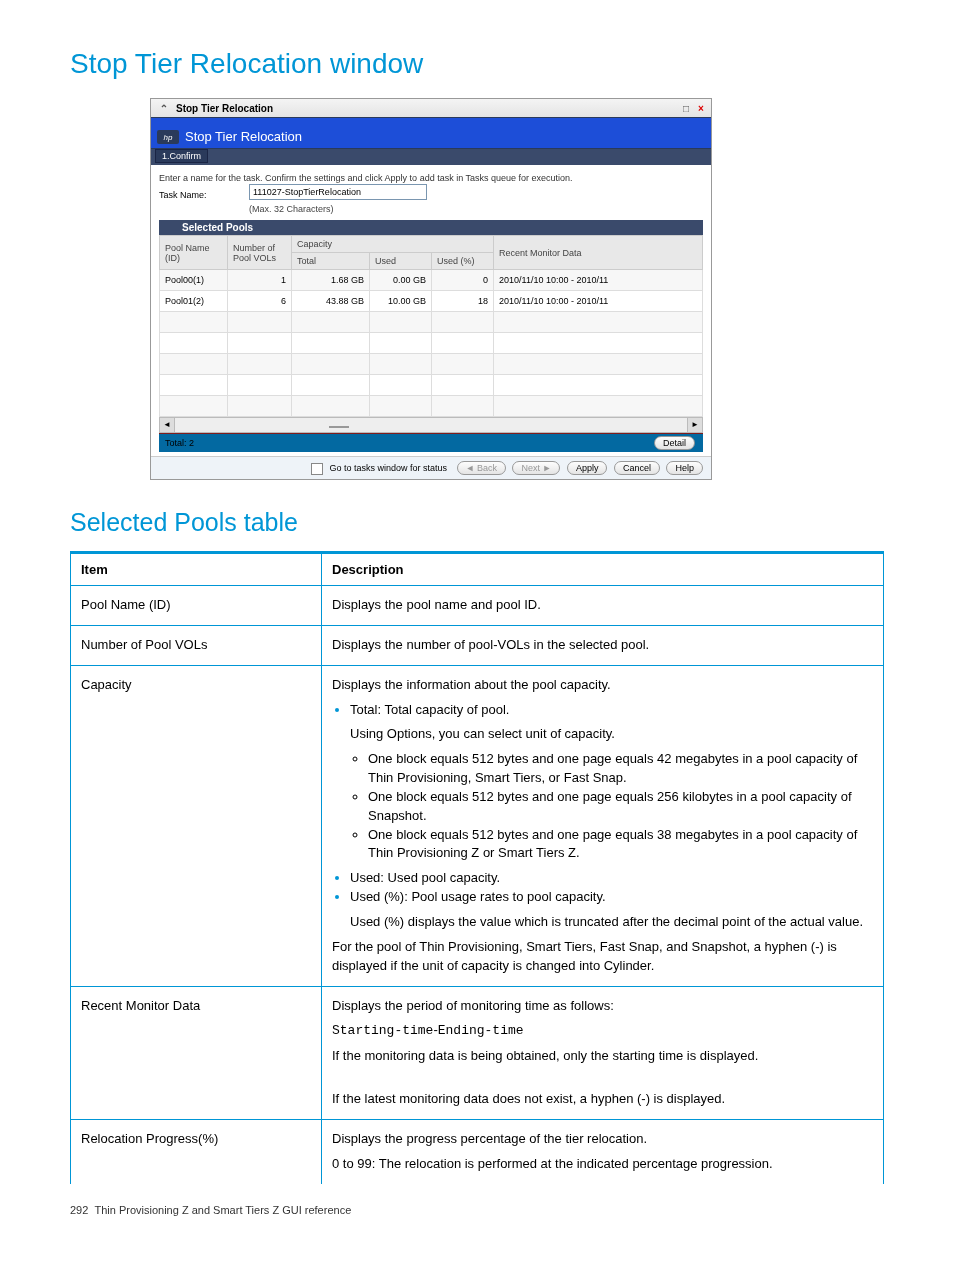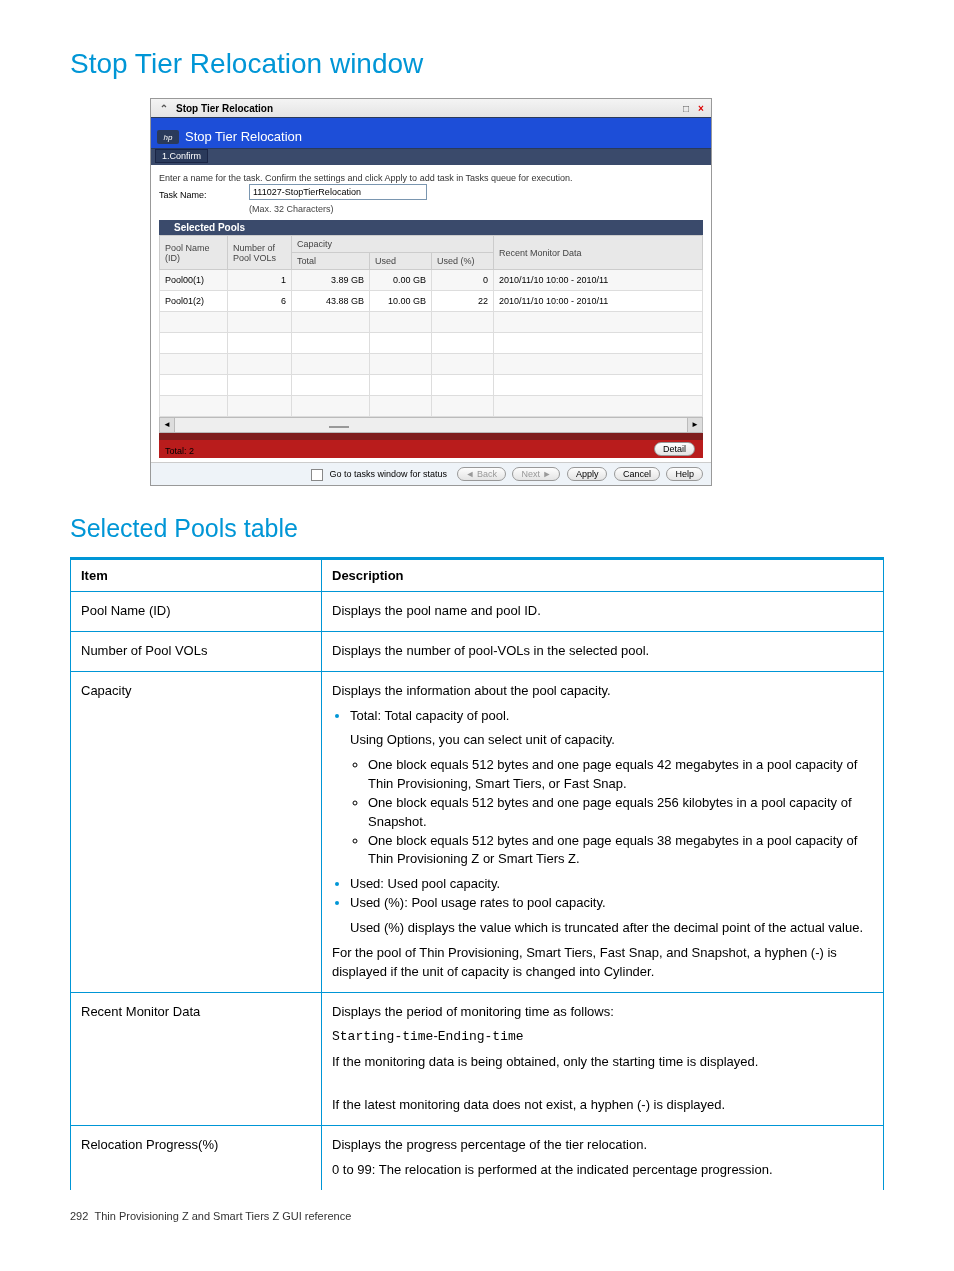--- a/index.html
+++ b/index.html
@@ -14,32 +14,32 @@
   .hdr{background:#1d4ed8;color:#fff;display:flex;align-items:flex-end;height:22px;padding:4px 6px;border-top:1px solid #2a3a5b;border-bottom:1px solid #2a3a5b;font-size:13px}
   .hpico{display:inline-flex;align-items:center;justify-content:center;width:22px;height:14px;background:#2a3a5b;border-radius:2px;margin-right:6px;font-size:8px;font-style:italic}
   .tabrow{background:#3a4a6b;height:16px;padding-left:4px}
   .tab{display:inline-block;background:#2a3a5b;color:#fff;font-size:9px;padding:1px 6px;border:1px solid #1a2545}
   .body{background:#fff;padding:8px 8px 4px 8px}
   .inst{font-size:9px;color:#333;margin-bottom:1px}
   .lnrow{display:flex;align-items:flex-end;gap:20px;font-size:9px;margin-bottom:4px}
   .ln-lab{width:70px;padding-top:2px}
   .tn-in{width:170px;height:14px;border:1px solid #7a96b0;font-size:9px;padding:0 3px}
   .hint{font-size:9px;color:#444;margin-left:90px}
-  .sect{background:#3a4a6b;color:#fff;font-size:10px;font-weight:bold;padding:2px 15px;margin-top:6px}
+  .sect{background:#3a4a6b;color:#fff;font-size:10px;font-weight:bold;padding:2px 23px;margin-top:6px}
   .dtbl{width:100%;border-collapse:collapse;font-size:9px;table-layout:fixed}
   .dtbl th{background:#e8e8e8;border:1px solid #ccc;padding:3px 5px;font-weight:normal;color:#444;text-align:left}
   .dtbl td{border:1px solid #ddd;padding:3px 5px;height:14px}
   .dtbl tbody tr:nth-child(odd){background:#f7f7f7}
   .tr-r{text-align:right}
   .hsb{display:flex;align-items:center;height:14px;background:#eee;border:1px solid #bbb}
   .hsb .ar{width:14px;text-align:center;background:#ddd;border-right:1px solid #bbb;font-size:8px;line-height:14px}
   .hsb .ar2{border-left:1px solid #bbb;border-right:0}
   .hsb .trk{flex:1;position:relative}
   .hsb .tmb{position:absolute;left:30%;width:18px;top:1px;bottom:1px;background:#ccc;border:1px solid #999}
-  .ftr{display:flex;align-items:flex-end;background:#b91c1c;border-top:7px solid #7f1d1d;font-size:9px;padding:2px 6px}
+  .ftr{display:flex;align-items:center;background:#0369a1;border-top:1px solid #7f1d1d;font-size:9px;padding:2px 6px}
   .btn{display:inline-block;border:1px solid #999;background:linear-gradient(#fdfdfd,#e4e4e4);padding:1px 8px;font-size:9px;border-radius:7px;margin:0 2px}
   .btn.dis{color:#999}
   .btbar{background:#eef3f8;border-top:1px solid #ccc;padding:4px 6px;text-align:right;font-size:9px}
   .cbx{display:inline-block;width:10px;height:10px;border:1px solid #888;background:#fff;vertical-align:middle;margin-right:4px}
   .rt{border-collapse:collapse;width:100%;margin-top:4px}
   .rt th{background:#fff;border:1px solid #0096d6;border-top:3px solid #0096d6;padding:8px 10px;text-align:left;font-weight:bold;font-size:13px}
   .rt td{border:1px solid #0096d6;padding:10px;vertical-align:top;font-size:13px;line-height:1.45}
   .rt td:first-child{width:230px}
   .rt ul{margin:6px 0;padding-left:18px}
   .rt ul.b>li::marker{color:#0096d6}
@@ -96,31 +96,31 @@
           <tr>
             <th>Total</th>
             <th>Used</th>
             <th>Used (%)</th>
           </tr>
         </thead>
         <tbody>
           <tr>
             <td>Pool00(1)</td>
             <td class="tr-r">1</td>
-            <td class="tr-r">3.89 GB</td>
+            <td class="tr-r">1.68 GB</td>
             <td class="tr-r">0.00 GB</td>
             <td class="tr-r">0</td>
             <td>2010/11/10 10:00 - 2010/11</td>
           </tr>
           <tr>
             <td>Pool01(2)</td>
             <td class="tr-r">6</td>
             <td class="tr-r">43.88 GB</td>
             <td class="tr-r">10.00 GB</td>
-            <td class="tr-r">22</td>
+            <td class="tr-r">18</td>
             <td>2010/11/10 10:00 - 2010/11</td>
           </tr>
           <tr>
               <td></td>
               <td></td>
               <td></td>
               <td></td>
               <td></td>
               <td></td>
             </tr>

